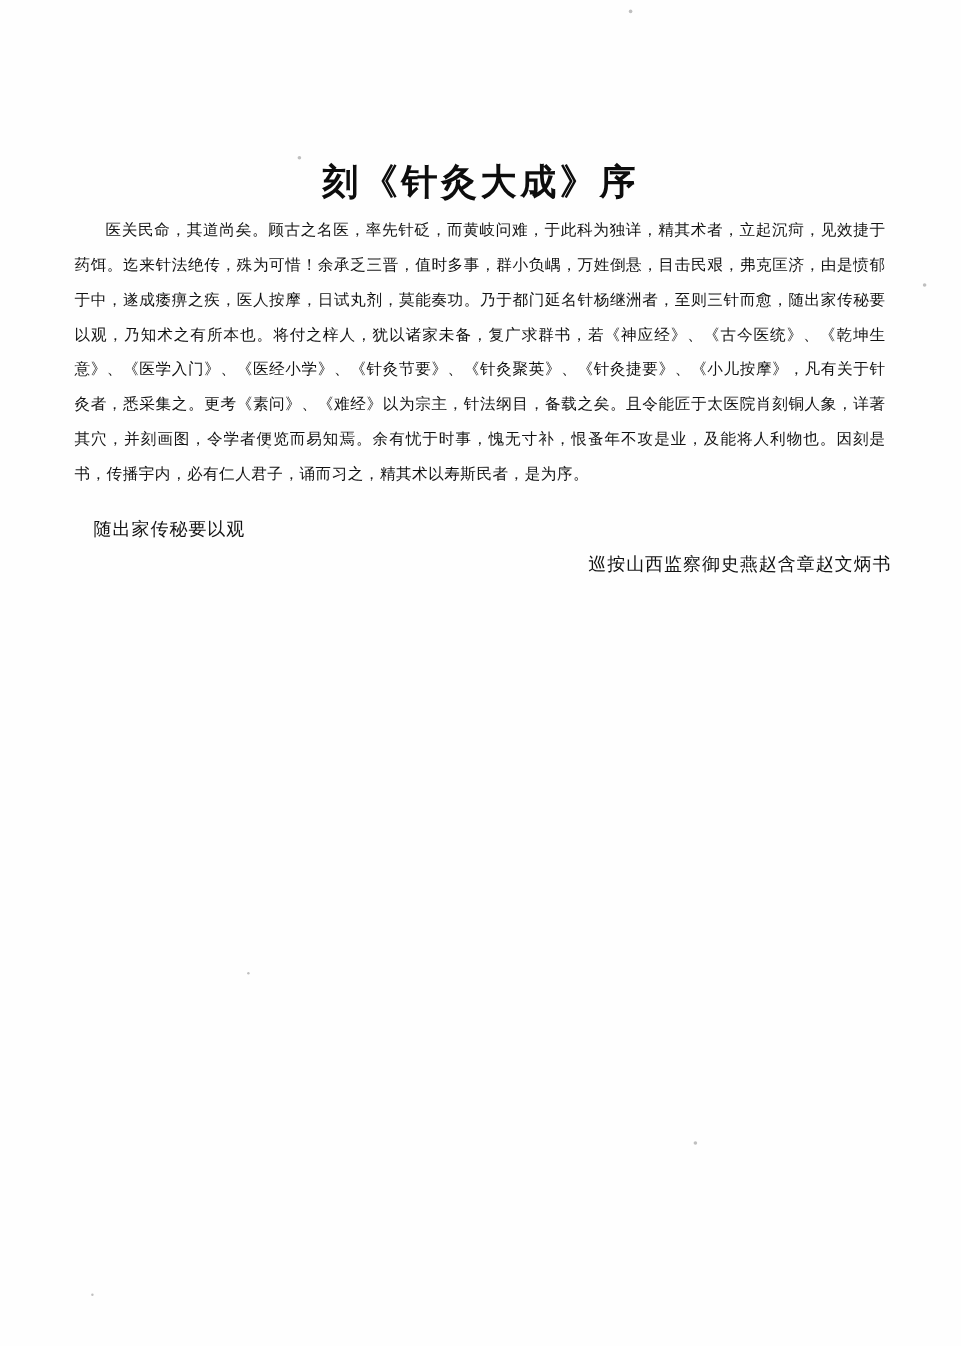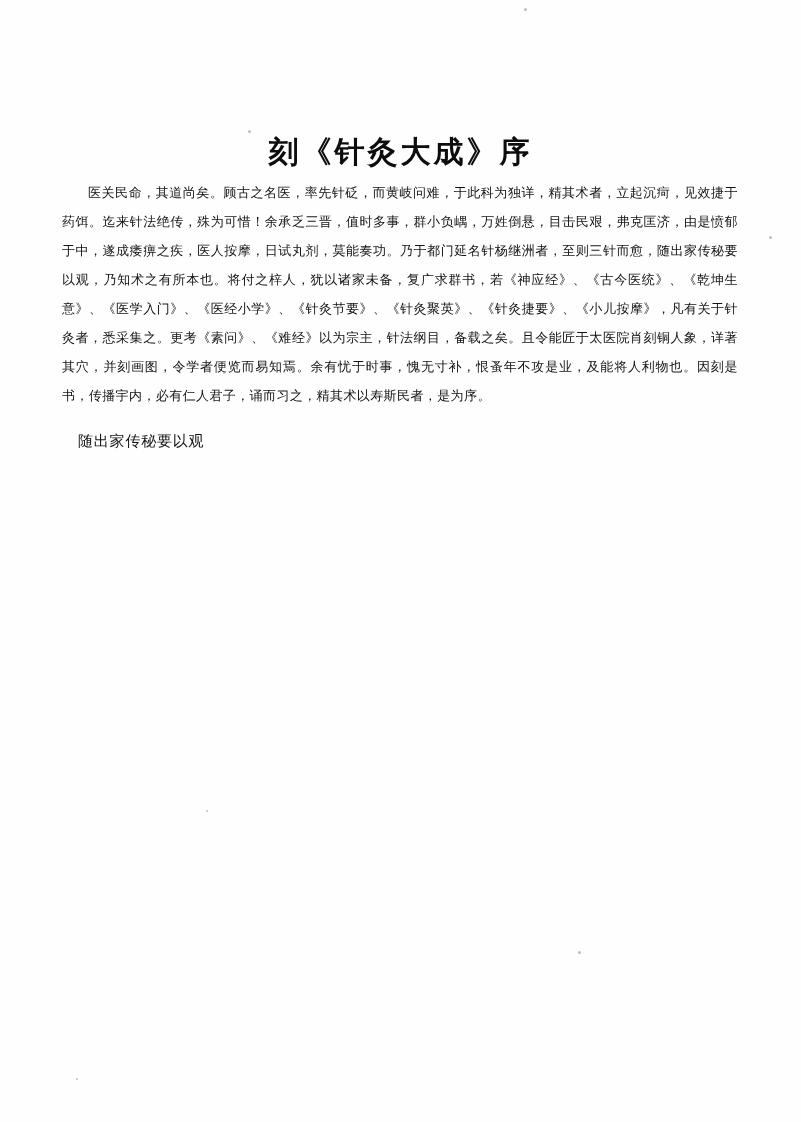--- a/index.html
+++ b/index.html
@@ -91,14 +91,15 @@
   <span class="speck" style="left:76px;top:1078px;width:2px;height:2px;"></span>
 
   <h1 class="doc-title">刻《针灸大成》序</h1>
 
   <div class="body-block">
     <p class="para">医关民命，其道尚矣。顾古之名医，率先针砭，而黄岐问难，于此科为独详，精其术者，立起沉疴，见效捷于药饵。迄来针法绝传，殊为可惜！余承乏三晋，值时多事，群小负嵎，万姓倒悬，目击民艰，弗克匡济，由是愤郁于中，遂成痿痹之疾，医人按摩，日试丸剂，莫能奏功。乃于都门延名针杨继洲者，至则三针而愈，随出家传秘要以观，乃知术之有所本也。将付之梓人，犹以诸家未备，复广求群书，若《神应经》、《古今医统》、《乾坤生意》、《医学入门》、《医经小学》、《针灸节要》、《针灸聚英》、《针灸捷要》、《小儿按摩》，凡有关于针灸者，悉采集之。更考《素问》、《难经》以为宗主，针法纲目，备载之矣。且令能匠于太医院肖刻铜人象，详著其穴，并刻画图，令学者便览而易知焉。余有忧于时事，愧无寸补，恨蚤年不攻是业，及能将人利物也。因刻是书，传播宇内，必有仁人君子，诵而习之，精其术以寿斯民者，是为序。</p>
   </div>
 
   <div class="date-line">随出家传秘要以观</div>
 
+  <div class="sign-line">巡按山西监察御史燕赵含章赵文炳书</div>
 
 </div>
 
 </body></html>

